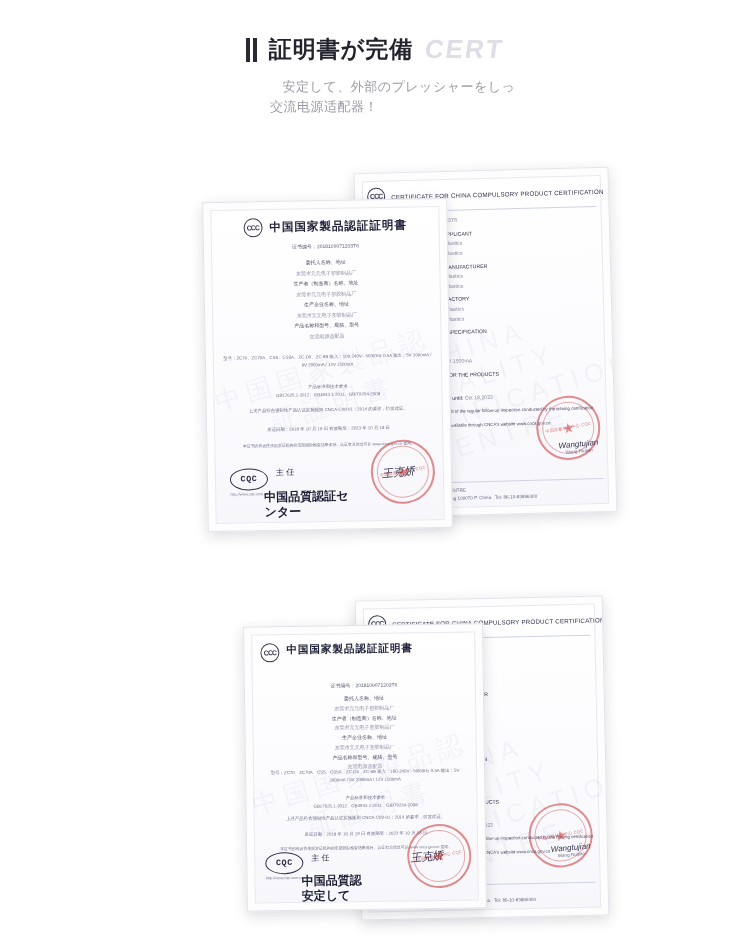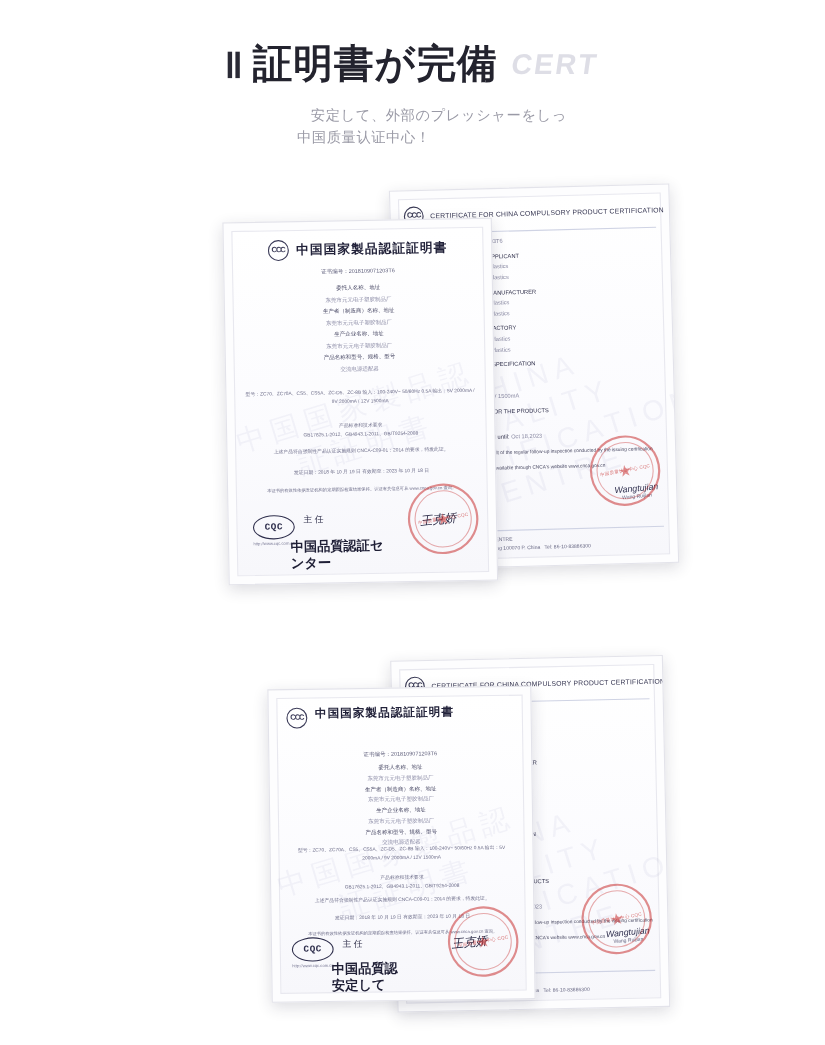--- a/index.html
+++ b/index.html
@@ -38,21 +38,21 @@
     gap: 3px;
     margin-right: 4px;
   }
   .title-bars i {
     display: block;
     width: 4px;
     height: 24px;
     background: #2a2a35;
   }
   .title-text {
-    font-size: 36px;
+    font-size: 23px;
     font-weight: bold;
     color: #23232e;
     letter-spacing: 1px;
   }
   .title-ghost {
     font-size: 26px;
     font-weight: bold;
     color: #d9d9e2;
     letter-spacing: 2px;
     margin-left: 4px;
@@ -293,21 +293,21 @@
     <div class="title-row">
       <span class="title-bars">
           <i></i>
           <i></i>
         </span>
       <span class="title-text">証明書が完備</span>
       <span class="title-ghost">CERT</span>
     </div>
     <div class="subtitle">
       <span class="l1">安定して、外部のプレッシャーをしっ</span>
-      <span class="l2">中国质量认证中心！</span>
+      <span class="l2">交流电源适配器！</span>
     </div>
   </div>
 
   <div class="cert" style="left:358px; top:170px; width:255px; height:345px; transform: rotate(-1.5deg);">
     <div class="inner"></div>
     <div class="watermark">CHINA QUALITY CERTIFICATION CENTRE</div>
 
     <div class="ccc-head">
       <div class="ccc-logo">CCC</div>
       <div class="ccc-title">CERTIFICATE FOR CHINA COMPULSORY PRODUCT CERTIFICATION</div>

